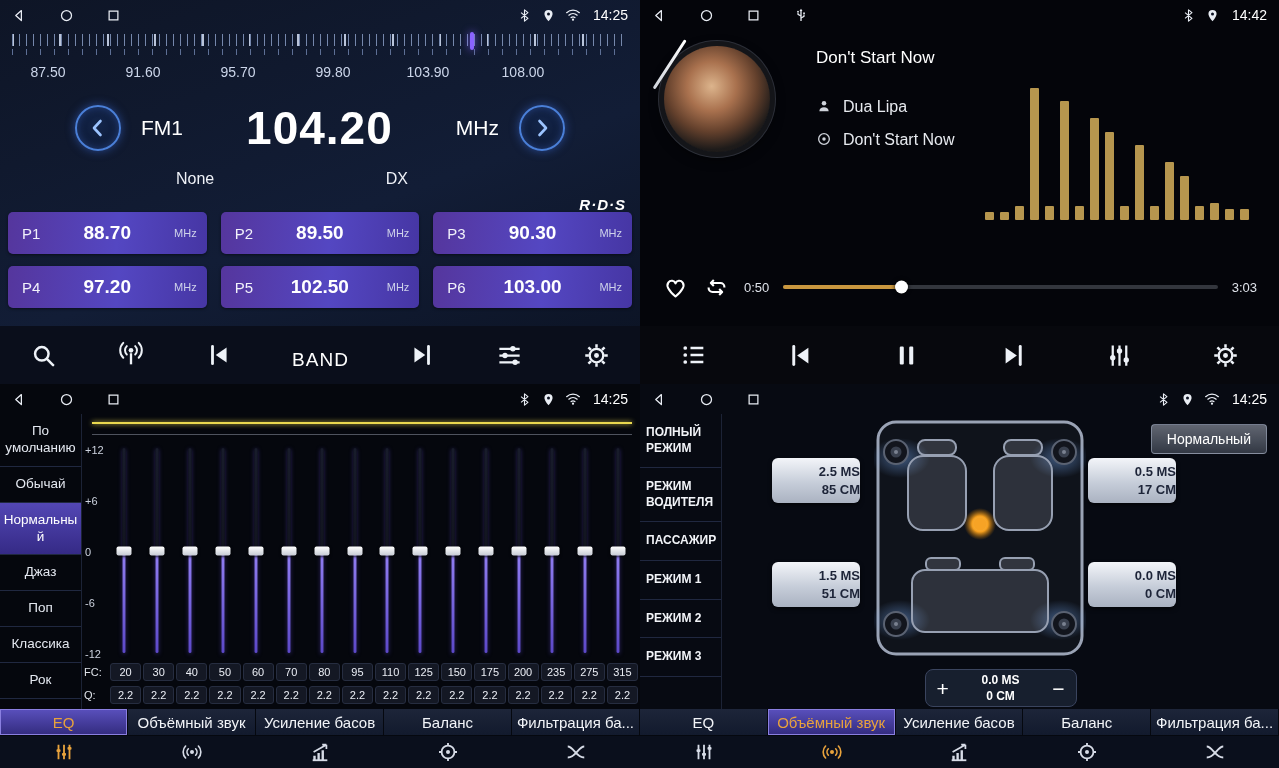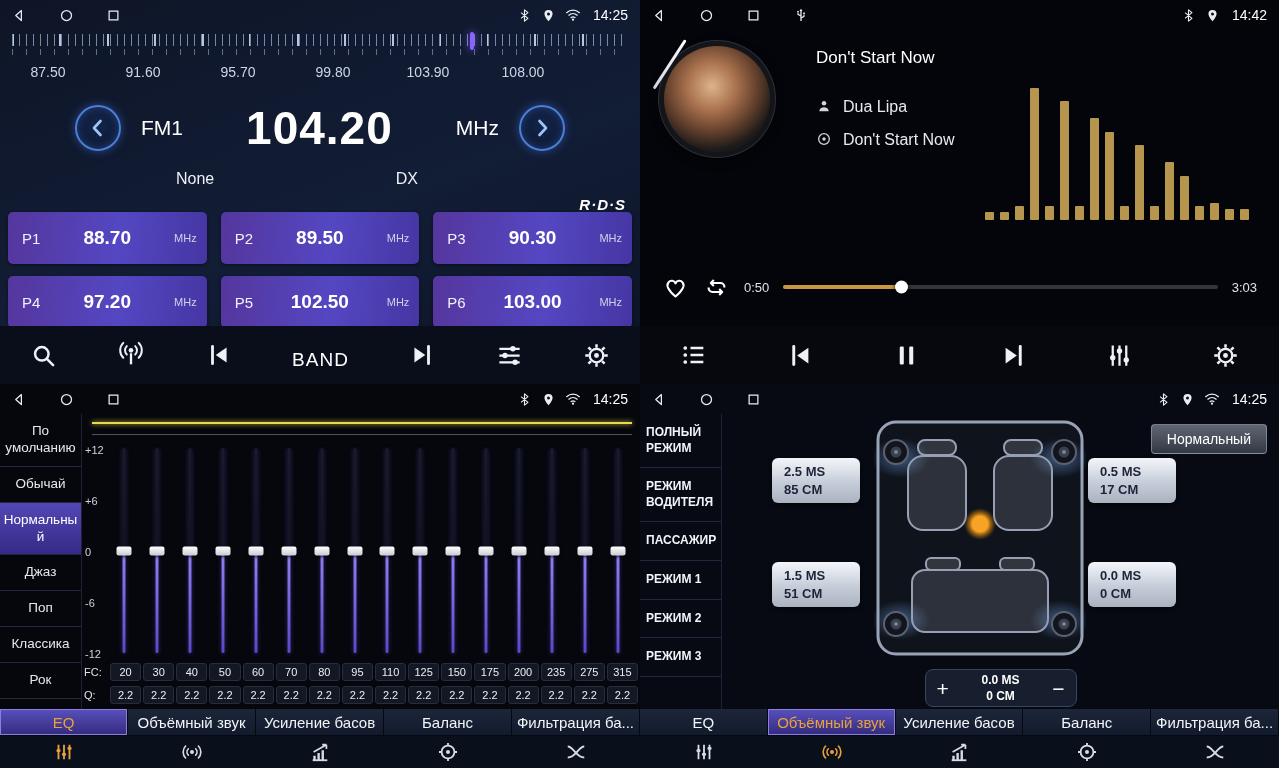--- a/index.html
+++ b/index.html
@@ -31,25 +31,25 @@
   .scale-label { position:absolute; top:32px; transform:translateX(-50%); font-size:14px; color:#ccd6ea; }
 
   .freqrow { height:84px; display:flex; align-items:center; padding:0 75px; }
   .chevbtn { width:46px; height:46px; border-radius:50%; border:2px solid #4a7fd8; background:radial-gradient(circle at 50% 40%,#13254a,#0c162e);
     box-shadow:0 0 10px rgba(60,110,220,.55), inset 0 0 8px rgba(70,120,230,.4); display:flex; align-items:center; justify-content:center; color:#9cc4ff; flex:0 0 auto; }
   .bandname { font-size:21px; margin-left:20px; color:#fff; }
   .bigfreq { flex:1; text-align:center; font-size:46px; font-weight:bold; letter-spacing:1px; color:#fff; }
   .unitlbl { font-size:21px; color:#fff; margin-right:20px; }
   .subrow { position:relative; height:26px; font-size:16px; color:#eef1f7; }
   .subrow .none { position:absolute; left:176px; }
-  .subrow .dx { position:absolute; right:222px; }
+  .subrow .dx { position:absolute; right:232px; }
   .rds { position:absolute; right:14px; top:196px; font-size:15px; font-weight:bold; font-style:italic; letter-spacing:1px; color:#fff; }
 
   .presets { margin:16px 8px 0; display:grid; grid-template-columns:repeat(3,1fr); gap:12px 14px; }
-  .preset { height:52px; border-radius:5px; display:flex; align-items:center; padding:0 10px 0 14px;
+  .preset { height:42px; border-radius:5px; display:flex; align-items:center; padding:0 10px 0 14px;
     background:linear-gradient(95deg,#55369d 0%,#5447c2 55%,#4636a4 100%); box-shadow:0 1px 3px rgba(0,0,0,.5); }
   .p-label { font-size:15px; color:#f1f1fa; }
   .p-freq { flex:1; text-align:center; font-size:19px; font-weight:600; color:#fff; }
   .p-unit { font-size:11px; color:#cfd3ea; }
 
   .radio-toolbar { position:absolute; left:0; right:0; bottom:0; height:58px; background:#0a0e1b; display:flex; align-items:center; justify-content:space-around; color:#eef2f8; }
   .bandbtn { font-size:19px; letter-spacing:1px; color:#fff;margin-top:9px; }
 
   
   .art { position:absolute; left:24px; top:46px; width:106px; height:106px; border-radius:50%;
@@ -99,21 +99,21 @@
   .cell { flex:1; background:#141824; border:1px solid #262d40; border-radius:3px; color:#eaedf4; font-size:11px; text-align:center; padding:2px 0; }
 
   
   .sur-body { position:absolute; left:0; right:0; top:30px; bottom:59px; display:flex; }
   .sur-side { width:82px; border-right:1px solid #1c2336; }
   .sur-side-item { padding:11px 6px; font-size:12px; font-weight:bold; color:#f2f4f8; border-bottom:1px solid #202840; line-height:1.3; }
   .sur-main { flex:1; position:relative; }
   .normal-btn { position:absolute; top:10px; right:12px; padding:6px 15px; font-size:14px; color:#fff; border-radius:4px;
     background:linear-gradient(180deg,rgba(170,178,192,.55),rgba(105,113,130,.45)); border:1px solid rgba(160,170,190,.6); }
   .seatbox { position:absolute; left:152px; top:4px; width:212px; height:240px; }
-  .delaybtn { position:absolute; width:88px; border-radius:6px; padding:5px 12px; text-align:left; font-size:13px; font-weight:bold; color:#1d2438;
+  .delaybtn { position:absolute; width:88px; border-radius:6px; padding:5px 0; text-align:right; font-size:13px; font-weight:bold; color:#1d2438;
     background:linear-gradient(180deg,#f3f5f9 0%,#c6cdd9 55%,#aab2c1 100%); box-shadow:0 2px 4px rgba(0,0,0,.6); line-height:1.35; }
   .dl-fl { left:50px; top:44px; } .dl-fr { left:366px; top:44px; }
   .dl-rl { left:50px; top:148px; } .dl-rr { left:366px; top:148px; }
   .stepper { position:absolute; left:50%; transform:translateX(-50%); bottom:2px; width:152px; height:38px; border-radius:8px;
     background:rgba(26,33,50,.9); border:1px solid #3a445e; display:flex; align-items:center; justify-content:space-between; padding:0 11px; }
   .step-btn { font-size:21px; color:#fff; line-height:1; }
   .step-val { text-align:center; font-size:12px; font-weight:bold; color:#fff; line-height:1.35; }
 </style>
 </head>
 <body>

